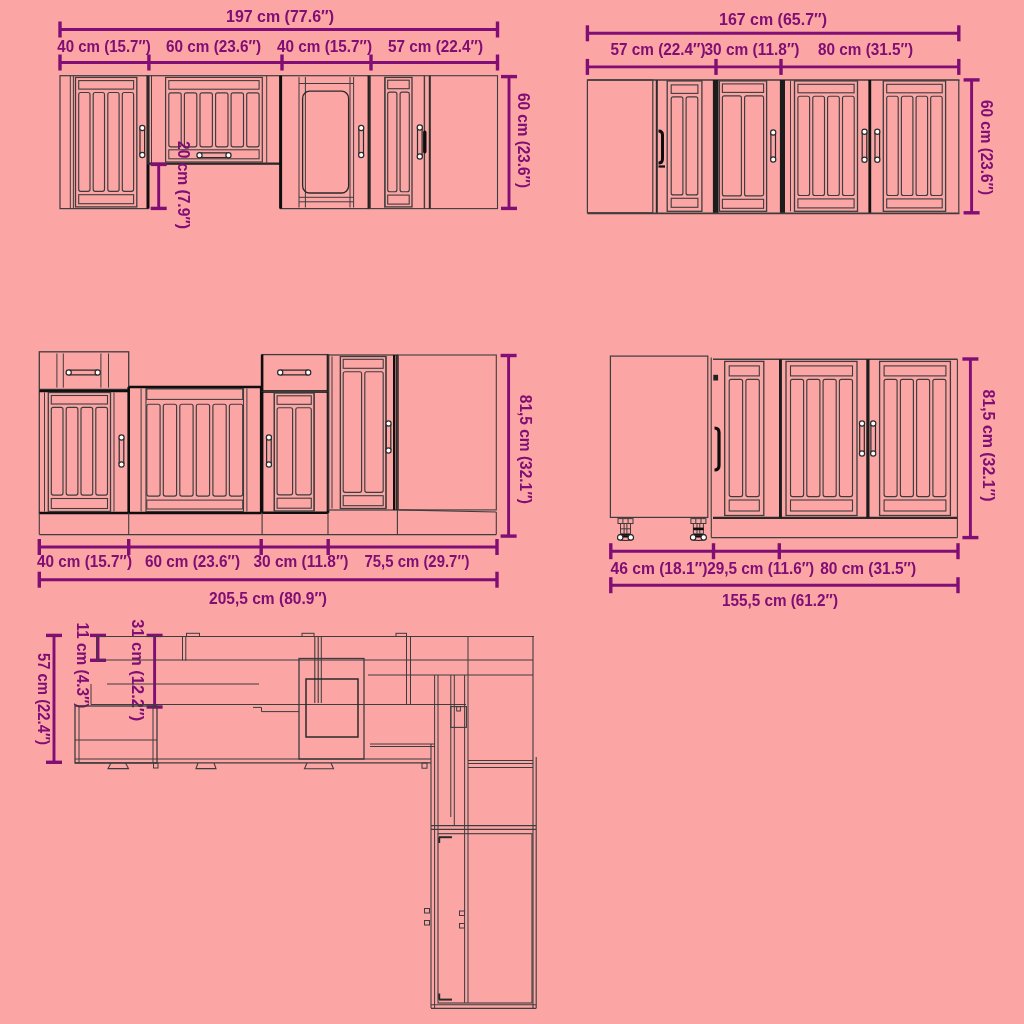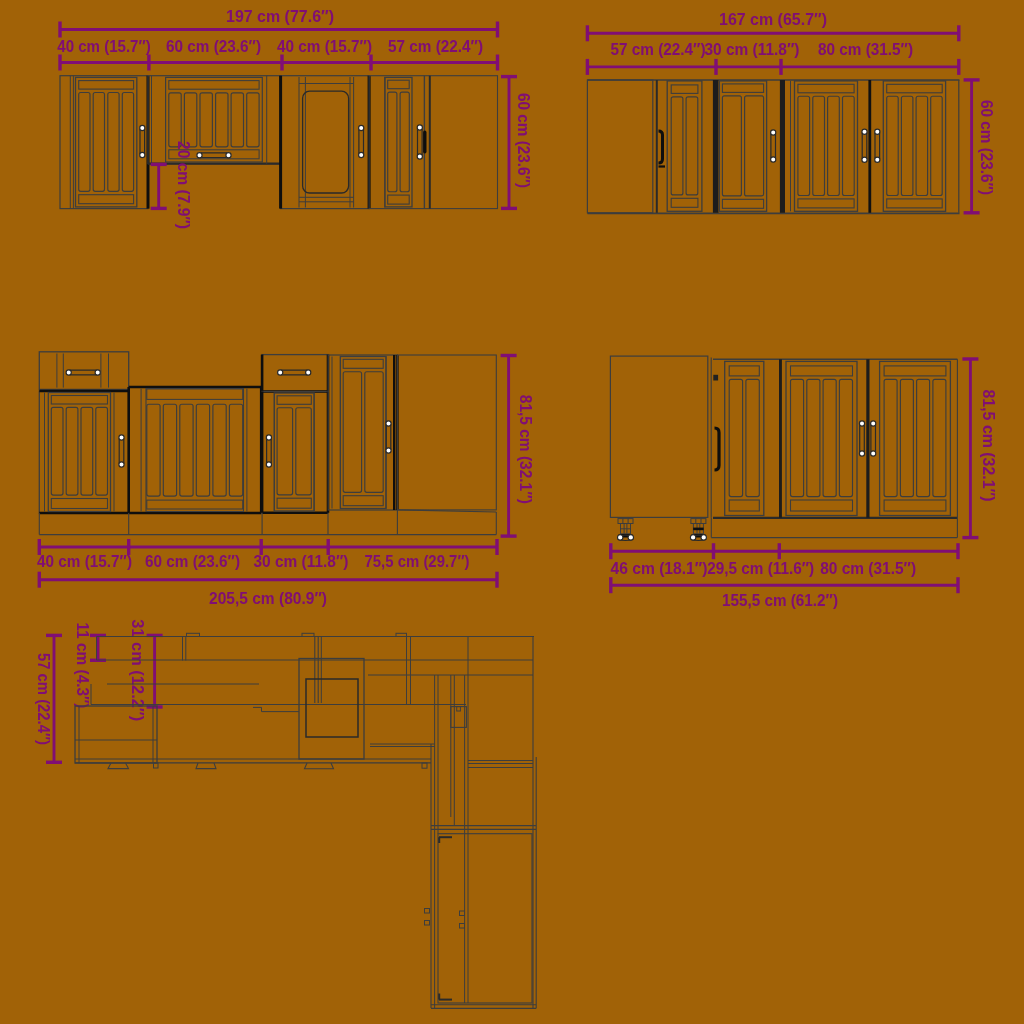--- a/index.html
+++ b/index.html
@@ -1,16 +1,16 @@
 <!DOCTYPE html>
 <html><head>
 <meta charset="utf-8">
 <style>
 html,body{margin:0;padding:0;background:#ffffff;}
-.page{width:1024px;height:1024px;background:#a16207;overflow:hidden;}
+.page{width:1024px;height:1024px;background:#fca5a5;overflow:hidden;}
 text.d{font-family:"Liberation Sans",sans-serif;font-weight:bold;font-size:16.9px;fill:#800e74;}
 </style>
 </head>
 <body>
 <div class="page">
 <svg width="1024" height="1024" viewBox="0 0 1024 1024">
 
 <g>
 <g>
           <line x1="60" y1="29.5" x2="497.5" y2="29.5" stroke="#800e74" stroke-width="2.9"></line>

